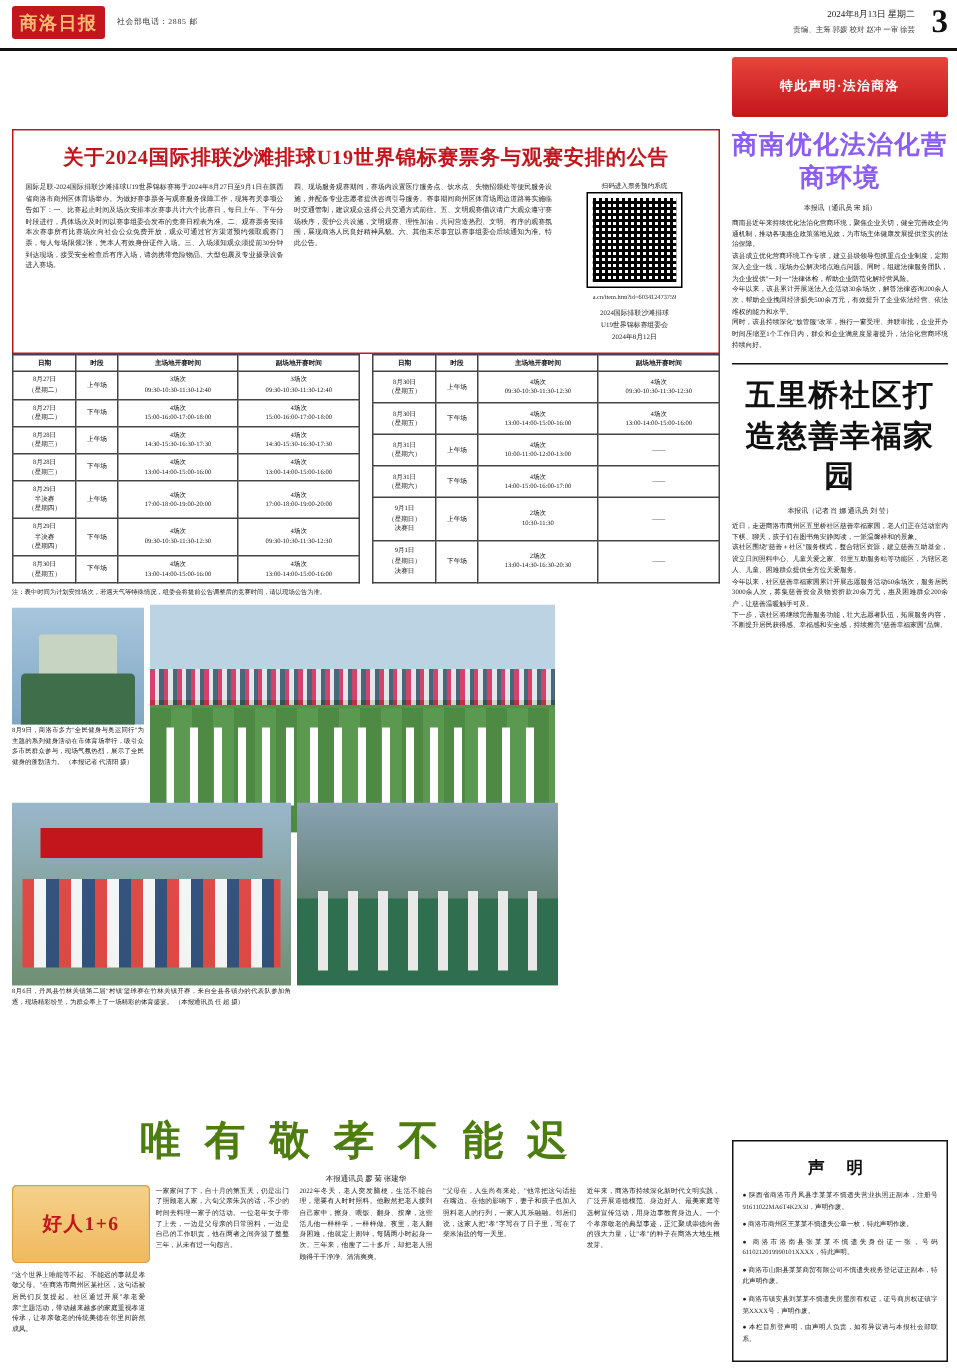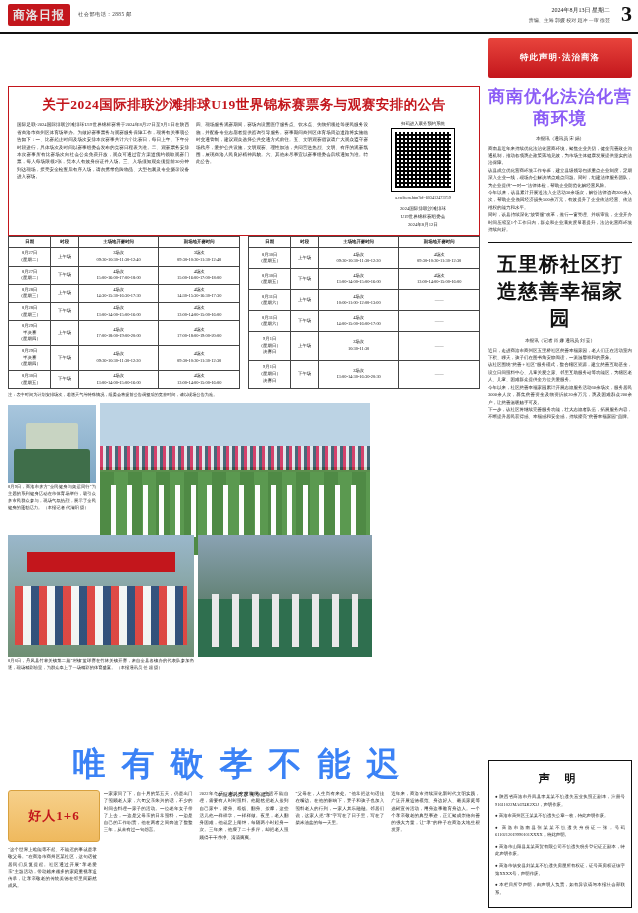--- a/index.html
+++ b/index.html
@@ -14,21 +14,21 @@
   }
   .page { position:absolute; inset:0; }
 
   
   .masthead {
     position:absolute; left:0; top:0; width:638px; height:34px;
     border-bottom: 2px solid #111;
   }
   .logo {
     position:absolute; left:8px; top:4px; width:62px; height:22px;
-    background:#c3161c; color:#e5e5e5; font-size:12px; font-weight:bold;
+    background:#c3161c; color:#fdba74; font-size:12px; font-weight:bold;
     display:flex; align-items:center; justify-content:center;
     letter-spacing:1px; font-family:"Liberation Serif", serif;
     border-radius:2px;
   }
   .mast-sub {
     position:absolute; left:78px; top:11px; font-size:5.2px; color:#333; letter-spacing:.5px;
   }
   .mast-title {
     position:absolute; left:0; right:0; top:3px; text-align:center;
     font-size:19px; font-weight:bold; letter-spacing:5px;
@@ -107,21 +107,21 @@
   .phD { left:190px; top:132px; width:174px; }
   .phD .img { width:174px; height:122px; background:linear-gradient(#8aa2b3,#40663f); position:relative; }
   .phD .img .court{position:absolute;left:0;bottom:0;width:100%;height:48%;background:#2f6f4f;}
   .phD .img .pl{position:absolute;left:8%;bottom:8%;width:84%;height:44%;background:repeating-linear-gradient(90deg,#e9e9e9 0 7px,transparent 7px 20px);}
 
   
   .callig {
     position:absolute; left:8px; top:742px; width:472px; text-align:center;
   }
   .callig .chars {
-    font-size:33px; font-weight:bold; color:#3b82f6; letter-spacing:16px;
+    font-size:27px; font-weight:bold; color:#4d7c0f; letter-spacing:16px;
     font-family:"Liberation Serif", serif;
   }
   .callig .byline { font-size:5px; color:#222; margin-top:4px; }
 
   
   .bottom-zone { position:absolute; left:8px; top:790px; width:472px; }
   .badge {
     position:absolute; left:0; top:0; width:92px; height:52px;
     background:linear-gradient(#f6d08a,#efb95e); border:1px solid #d8a13f; border-radius:3px;
     display:flex; align-items:center; justify-content:center;

